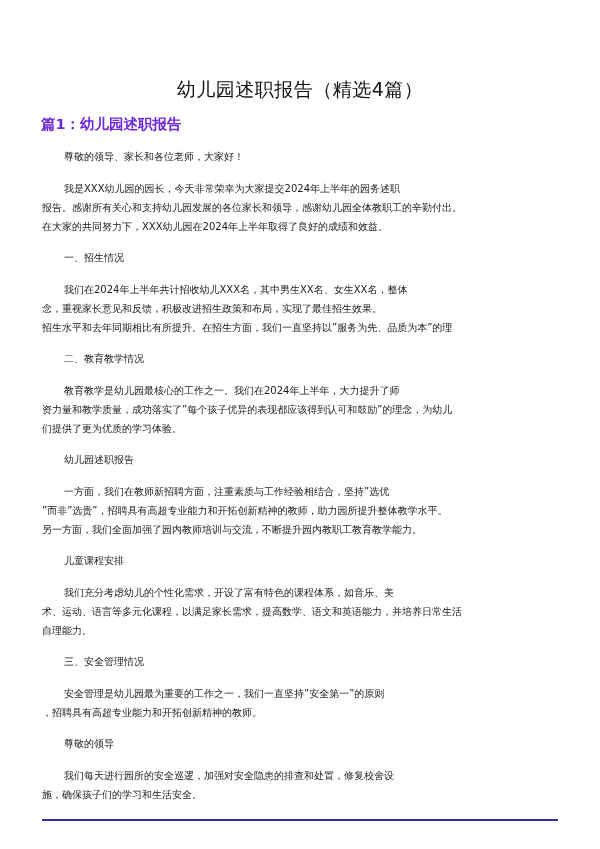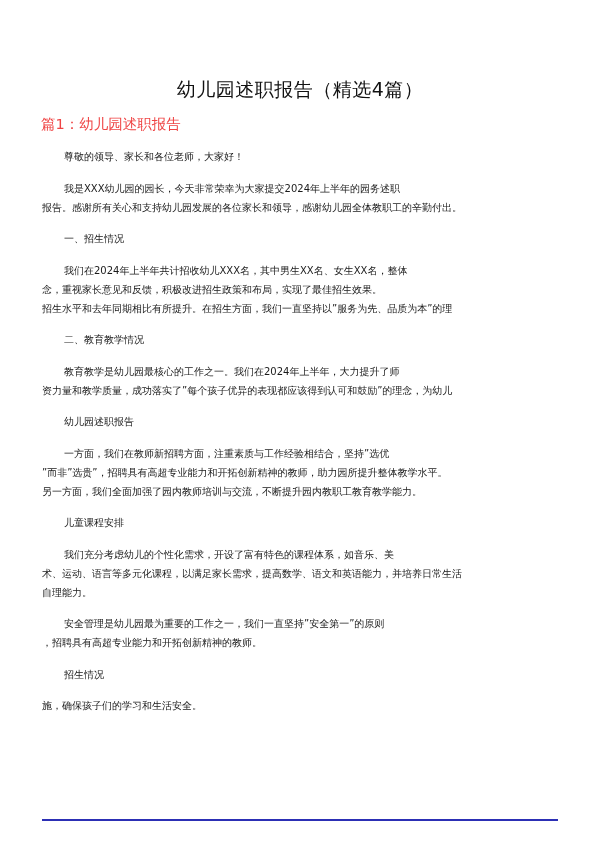--- a/index.html
+++ b/index.html
@@ -32,22 +32,22 @@
       line-height: 26px;
       color: #111;
       letter-spacing: 0.5px;
     }
     .section-heading {
       position: absolute;
       top: 114px;
       left: 41px;
       font-size: 14.5px;
       line-height: 20px;
-      color: #ef4444;
-      font-weight: normal;
+      color: #6d28d9;
+      font-weight: bold;
     }
     .content {
       position: absolute;
       top: 147px;
       left: 42px;
       width: 520px;
       font-size: 10px;
       line-height: 19px;
       color: #1a1a1a;
     }
@@ -86,62 +86,66 @@
 
   <div class="content">
 
     <div class="para">
       <span class="line indent">尊敬的领导、家长和各位老师，大家好！</span>
     </div>
 
     <div class="para">
       <span class="line indent">我是XXX幼儿园的园长，今天非常荣幸为大家提交2024年上半年的园务述职</span>
       <span class="line">报告。感谢所有关心和支持幼儿园发展的各位家长和领导，感谢幼儿园全体教职工的辛勤付出。</span>
+      <span class="line">在大家的共同努力下，XXX幼儿园在2024年上半年取得了良好的成绩和效益。</span>
     </div>
 
     <div class="subhead">一、招生情况</div>
 
     <div class="para">
       <span class="line indent">我们在2024年上半年共计招收幼儿XXX名，其中男生XX名、女生XX名，整体</span>
       <span class="line">念，重视家长意见和反馈，积极改进招生政策和布局，实现了最佳招生效果。</span>
       <span class="line">招生水平和去年同期相比有所提升。在招生方面，我们一直坚持以”服务为先、品质为本”的理</span>
     </div>
 
     <div class="subhead">二、教育教学情况</div>
 
     <div class="para">
       <span class="line indent">教育教学是幼儿园最核心的工作之一。我们在2024年上半年，大力提升了师</span>
       <span class="line">资力量和教学质量，成功落实了”每个孩子优异的表现都应该得到认可和鼓励”的理念，为幼儿</span>
+      <span class="line">们提供了更为优质的学习体验。</span>
     </div>
 
     <div class="subhead">幼儿园述职报告</div>
 
     <div class="para">
       <span class="line indent">一方面，我们在教师新招聘方面，注重素质与工作经验相结合，坚持”选优</span>
       <span class="line">”而非”选贵”，招聘具有高超专业能力和开拓创新精神的教师，助力园所提升整体教学水平。</span>
       <span class="line">另一方面，我们全面加强了园内教师培训与交流，不断提升园内教职工教育教学能力。</span>
     </div>
 
     <div class="subhead">儿童课程安排</div>
 
     <div class="para">
       <span class="line indent">我们充分考虑幼儿的个性化需求，开设了富有特色的课程体系，如音乐、美</span>
       <span class="line">术、运动、语言等多元化课程，以满足家长需求，提高数学、语文和英语能力，并培养日常生活</span>
       <span class="line">自理能力。</span>
     </div>
 
+    <div class="subhead">三、安全管理情况</div>
 
     <div class="para">
       <span class="line indent">安全管理是幼儿园最为重要的工作之一，我们一直坚持”安全第一”的原则</span>
       <span class="line">，招聘具有高超专业能力和开拓创新精神的教师。</span>
     </div>
 
-    <div class="subhead">招生情况</div>
+    <div class="subhead">尊敬的领导</div>
 
     <div class="para">
+      <span class="line indent">我们每天进行园所的安全巡逻，加强对安全隐患的排查和处置，修复校舍设</span>
       <span class="line">施，确保孩子们的学习和生活安全。</span>
     </div>
 
   </div>
 
   <div class="bottom-rule"></div>
 
 </div>
 
 </body></html>

